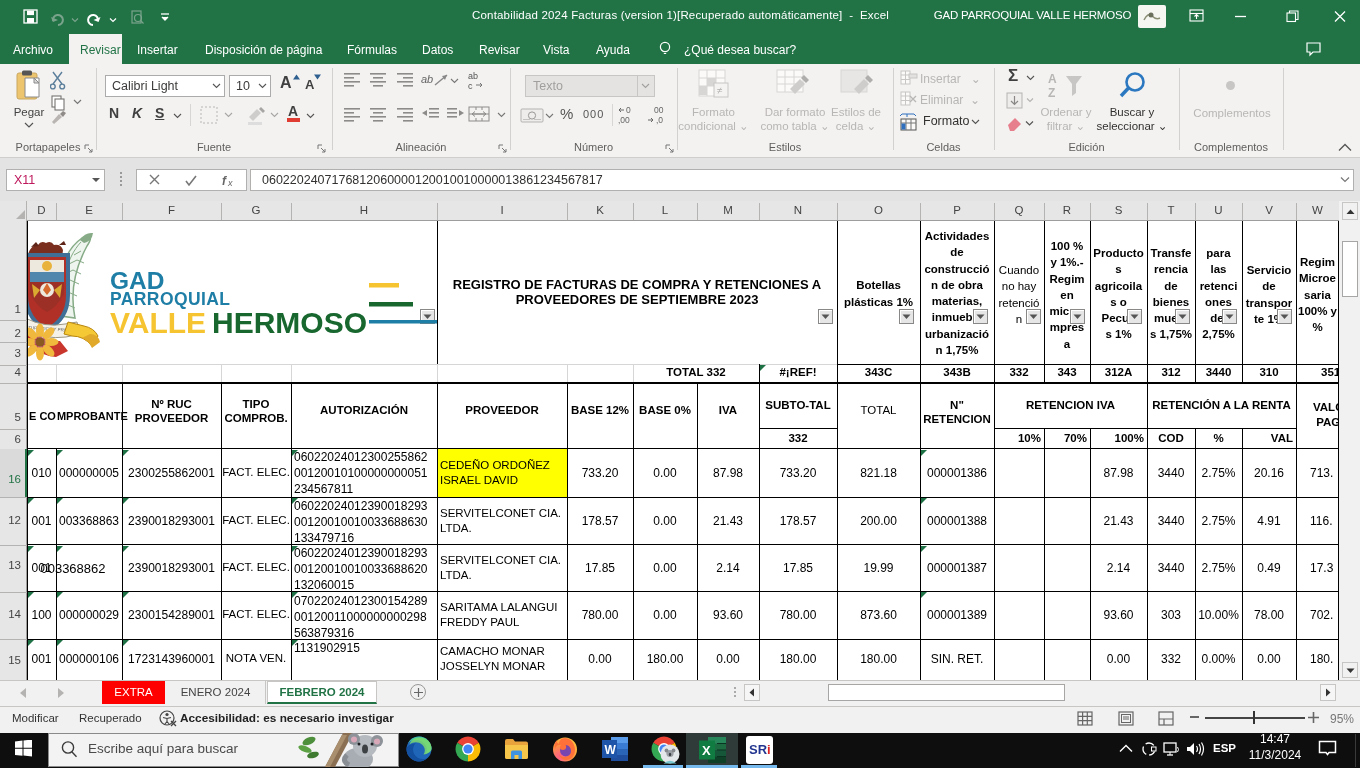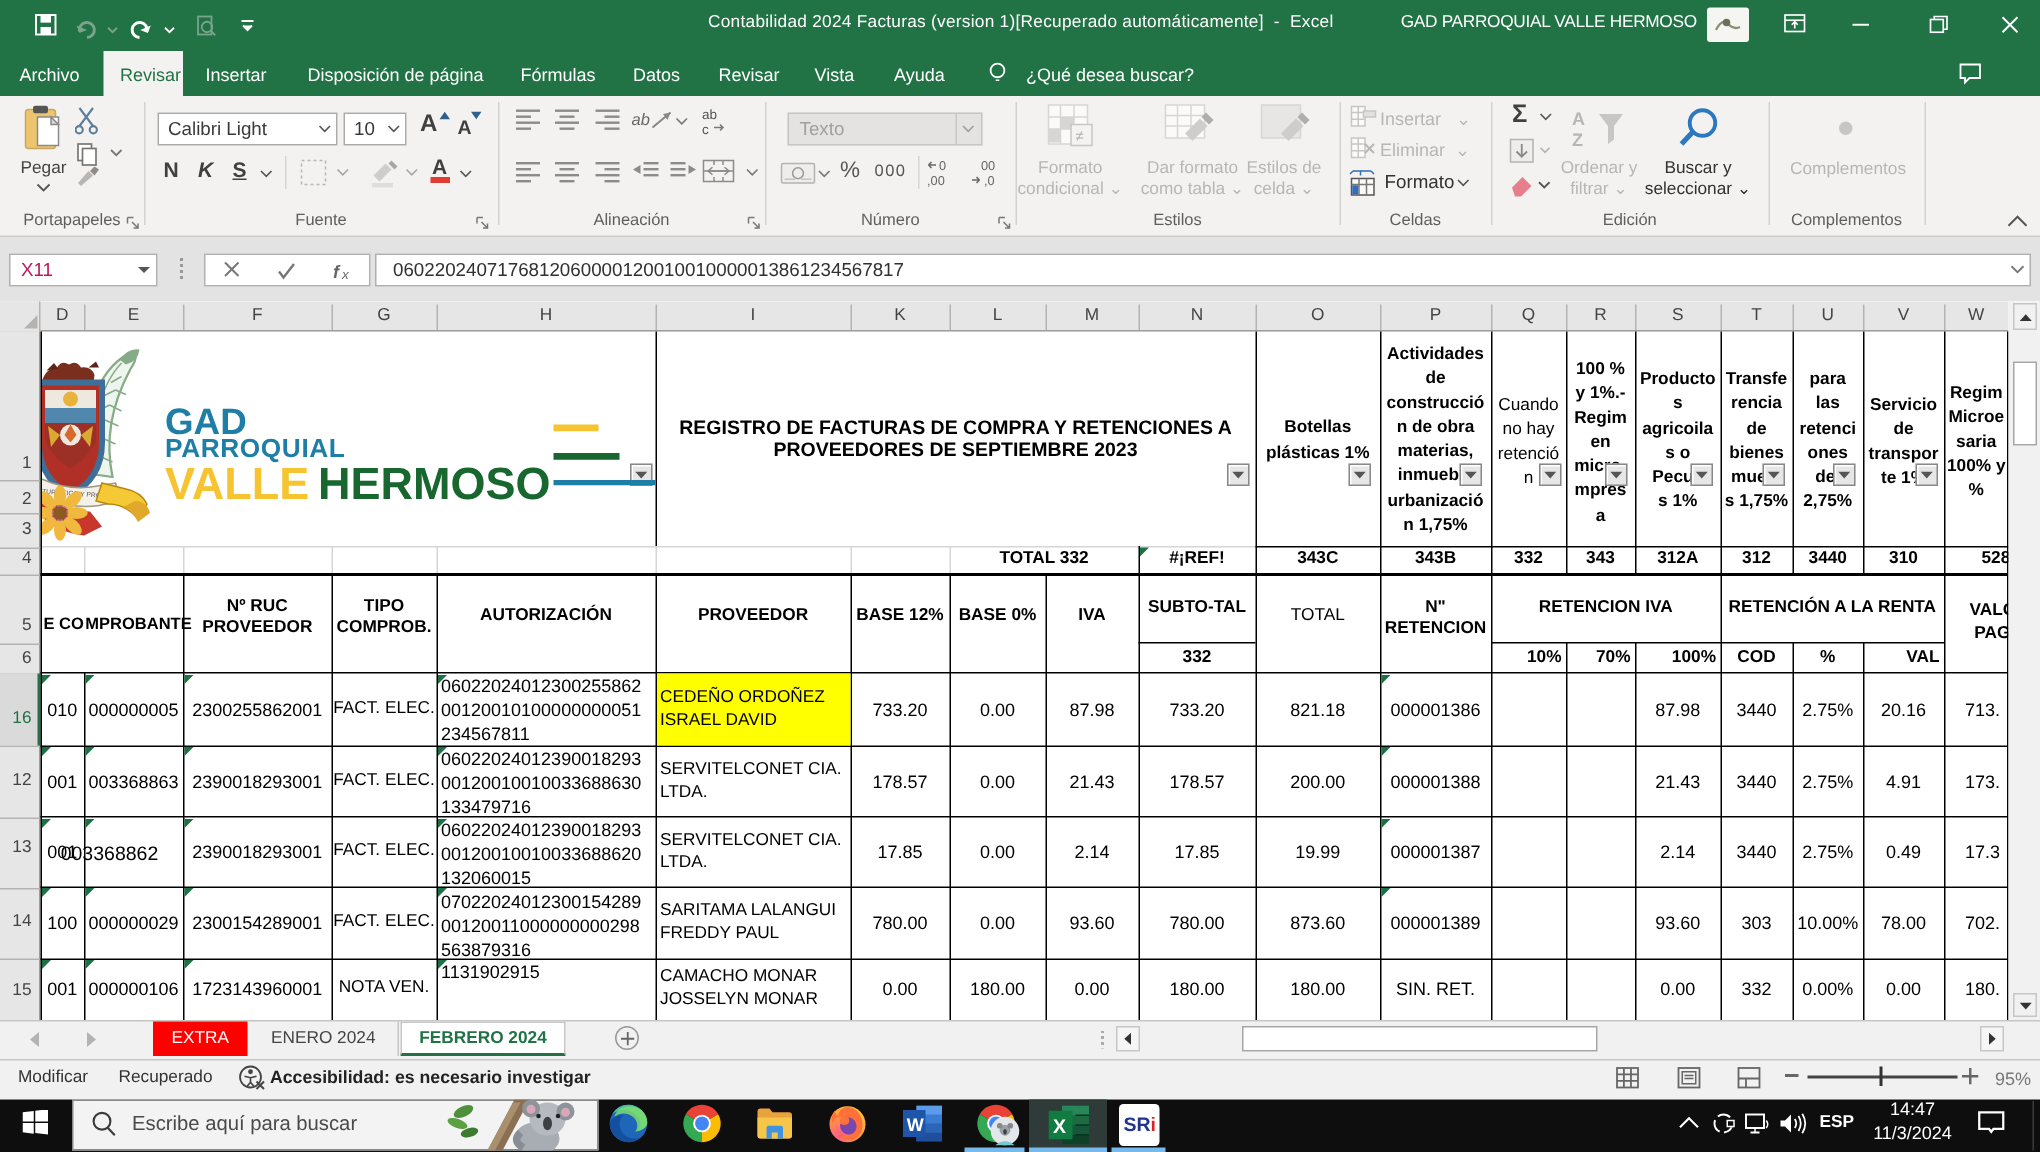--- a/index.html
+++ b/index.html
@@ -466,21 +466,21 @@
 <div class="a c" style="left:633px;top:366px;width:126px;font-size:11.5px;font-weight:bold">TOTAL 332</div>
 <div class="a c" style="left:759px;top:366px;width:78px;font-size:11.5px;font-weight:bold">#¡REF!</div>
 <div class="a c" style="left:837px;top:366px;width:83px;font-size:11.5px;font-weight:bold;overflow:hidden">343C</div>
 <div class="a c" style="left:920px;top:366px;width:74px;font-size:11.5px;font-weight:bold;overflow:hidden">343B</div>
 <div class="a c" style="left:994px;top:366px;width:50px;font-size:11.5px;font-weight:bold;overflow:hidden">332</div>
 <div class="a c" style="left:1044px;top:366px;width:46px;font-size:11.5px;font-weight:bold;overflow:hidden">343</div>
 <div class="a c" style="left:1090px;top:366px;width:57px;font-size:11.5px;font-weight:bold;overflow:hidden">312A</div>
 <div class="a c" style="left:1147px;top:366px;width:48px;font-size:11.5px;font-weight:bold;overflow:hidden">312</div>
 <div class="a c" style="left:1195px;top:366px;width:47px;font-size:11.5px;font-weight:bold;overflow:hidden">3440</div>
 <div class="a c" style="left:1242px;top:366px;width:54px;font-size:11.5px;font-weight:bold;overflow:hidden">310</div>
-<div class="a" style="left:1321px;top:366px;font-size:11.5px;font-weight:bold;white-space:nowrap">528</div>
+<div class="a" style="left:1321px;top:366px;font-size:11.5px;font-weight:bold;white-space:nowrap">351</div>
 <div class="gl" style="left:56px;top:364px;width:1px;height:18px"></div>
 <div class="gl" style="left:122px;top:364px;width:1px;height:18px"></div>
 <div class="gl" style="left:221px;top:364px;width:1px;height:18px"></div>
 <div class="gl" style="left:291px;top:364px;width:1px;height:18px"></div>
 <div class="gl" style="left:437px;top:364px;width:1px;height:18px"></div>
 <div class="gl" style="left:567px;top:364px;width:1px;height:18px"></div>
 <div class="gl" style="left:633px;top:364px;width:1px;height:18px"></div>
 <div class="a" style="left:27px;top:364px;width:810px;height:1px;background:#d6d6d6"></div>
 <div class="a" style="left:837px;top:364px;width:502px;height:1px;background:#000"></div>
 <div class="a" style="left:27px;top:221px;width:1px;height:459px;background:#000"></div>
@@ -569,21 +569,21 @@
 <div class="a c" style="left:567px;top:514px;width:66px;font-size:12px;white-space:nowrap">178.57</div>
 <div class="a c" style="left:633px;top:514px;width:64px;font-size:12px;white-space:nowrap">0.00</div>
 <div class="a c" style="left:697px;top:514px;width:62px;font-size:12px;white-space:nowrap">21.43</div>
 <div class="a c" style="left:759px;top:514px;width:78px;font-size:12px;white-space:nowrap">178.57</div>
 <div class="a c" style="left:837px;top:514px;width:83px;font-size:12px;white-space:nowrap">200.00</div>
 <div class="a c" style="left:920px;top:514px;width:74px;font-size:12px;white-space:nowrap">000001388</div>
 <div class="a c" style="left:1090px;top:514px;width:57px;font-size:12px;white-space:nowrap">21.43</div>
 <div class="a c" style="left:1147px;top:514px;width:48px;font-size:12px;white-space:nowrap">3440</div>
 <div class="a c" style="left:1195px;top:514px;width:47px;font-size:12px;white-space:nowrap">2.75%</div>
 <div class="a c" style="left:1242px;top:514px;width:54px;font-size:12px;white-space:nowrap">4.91</div>
-<div class="a" style="left:1310px;top:514px;width:28px;font-size:12px;overflow:hidden;white-space:nowrap">173.</div>
+<div class="a" style="left:1310px;top:514px;width:28px;font-size:12px;overflow:hidden;white-space:nowrap">116.</div>
 <div class="tri" style="left:28px;top:498px"></div>
 <div class="tri" style="left:57px;top:498px"></div>
 <div class="tri" style="left:123px;top:498px"></div>
 <div class="tri" style="left:292px;top:498px"></div>
 <div class="tri" style="left:921px;top:498px"></div>
 <div class="a c" style="left:27px;top:561px;width:29px;font-size:12px;white-space:nowrap">001</div>
 <div class="a c" style="left:40px;top:561px;width:66px;font-size:13px;white-space:nowrap">003368862</div>
 <div class="a c" style="left:122px;top:561px;width:99px;font-size:12px;white-space:nowrap">2390018293001</div>
 <div class="a c" style="left:221px;top:561px;width:70px;font-size:11.5px;white-space:nowrap">FACT. ELEC.</div>
 <div class="a" style="left:294px;top:546px;width:142px;font-size:12px;line-height:15.8px">06022024012390018293<br>00120010010033688620<br>132060015</div>

